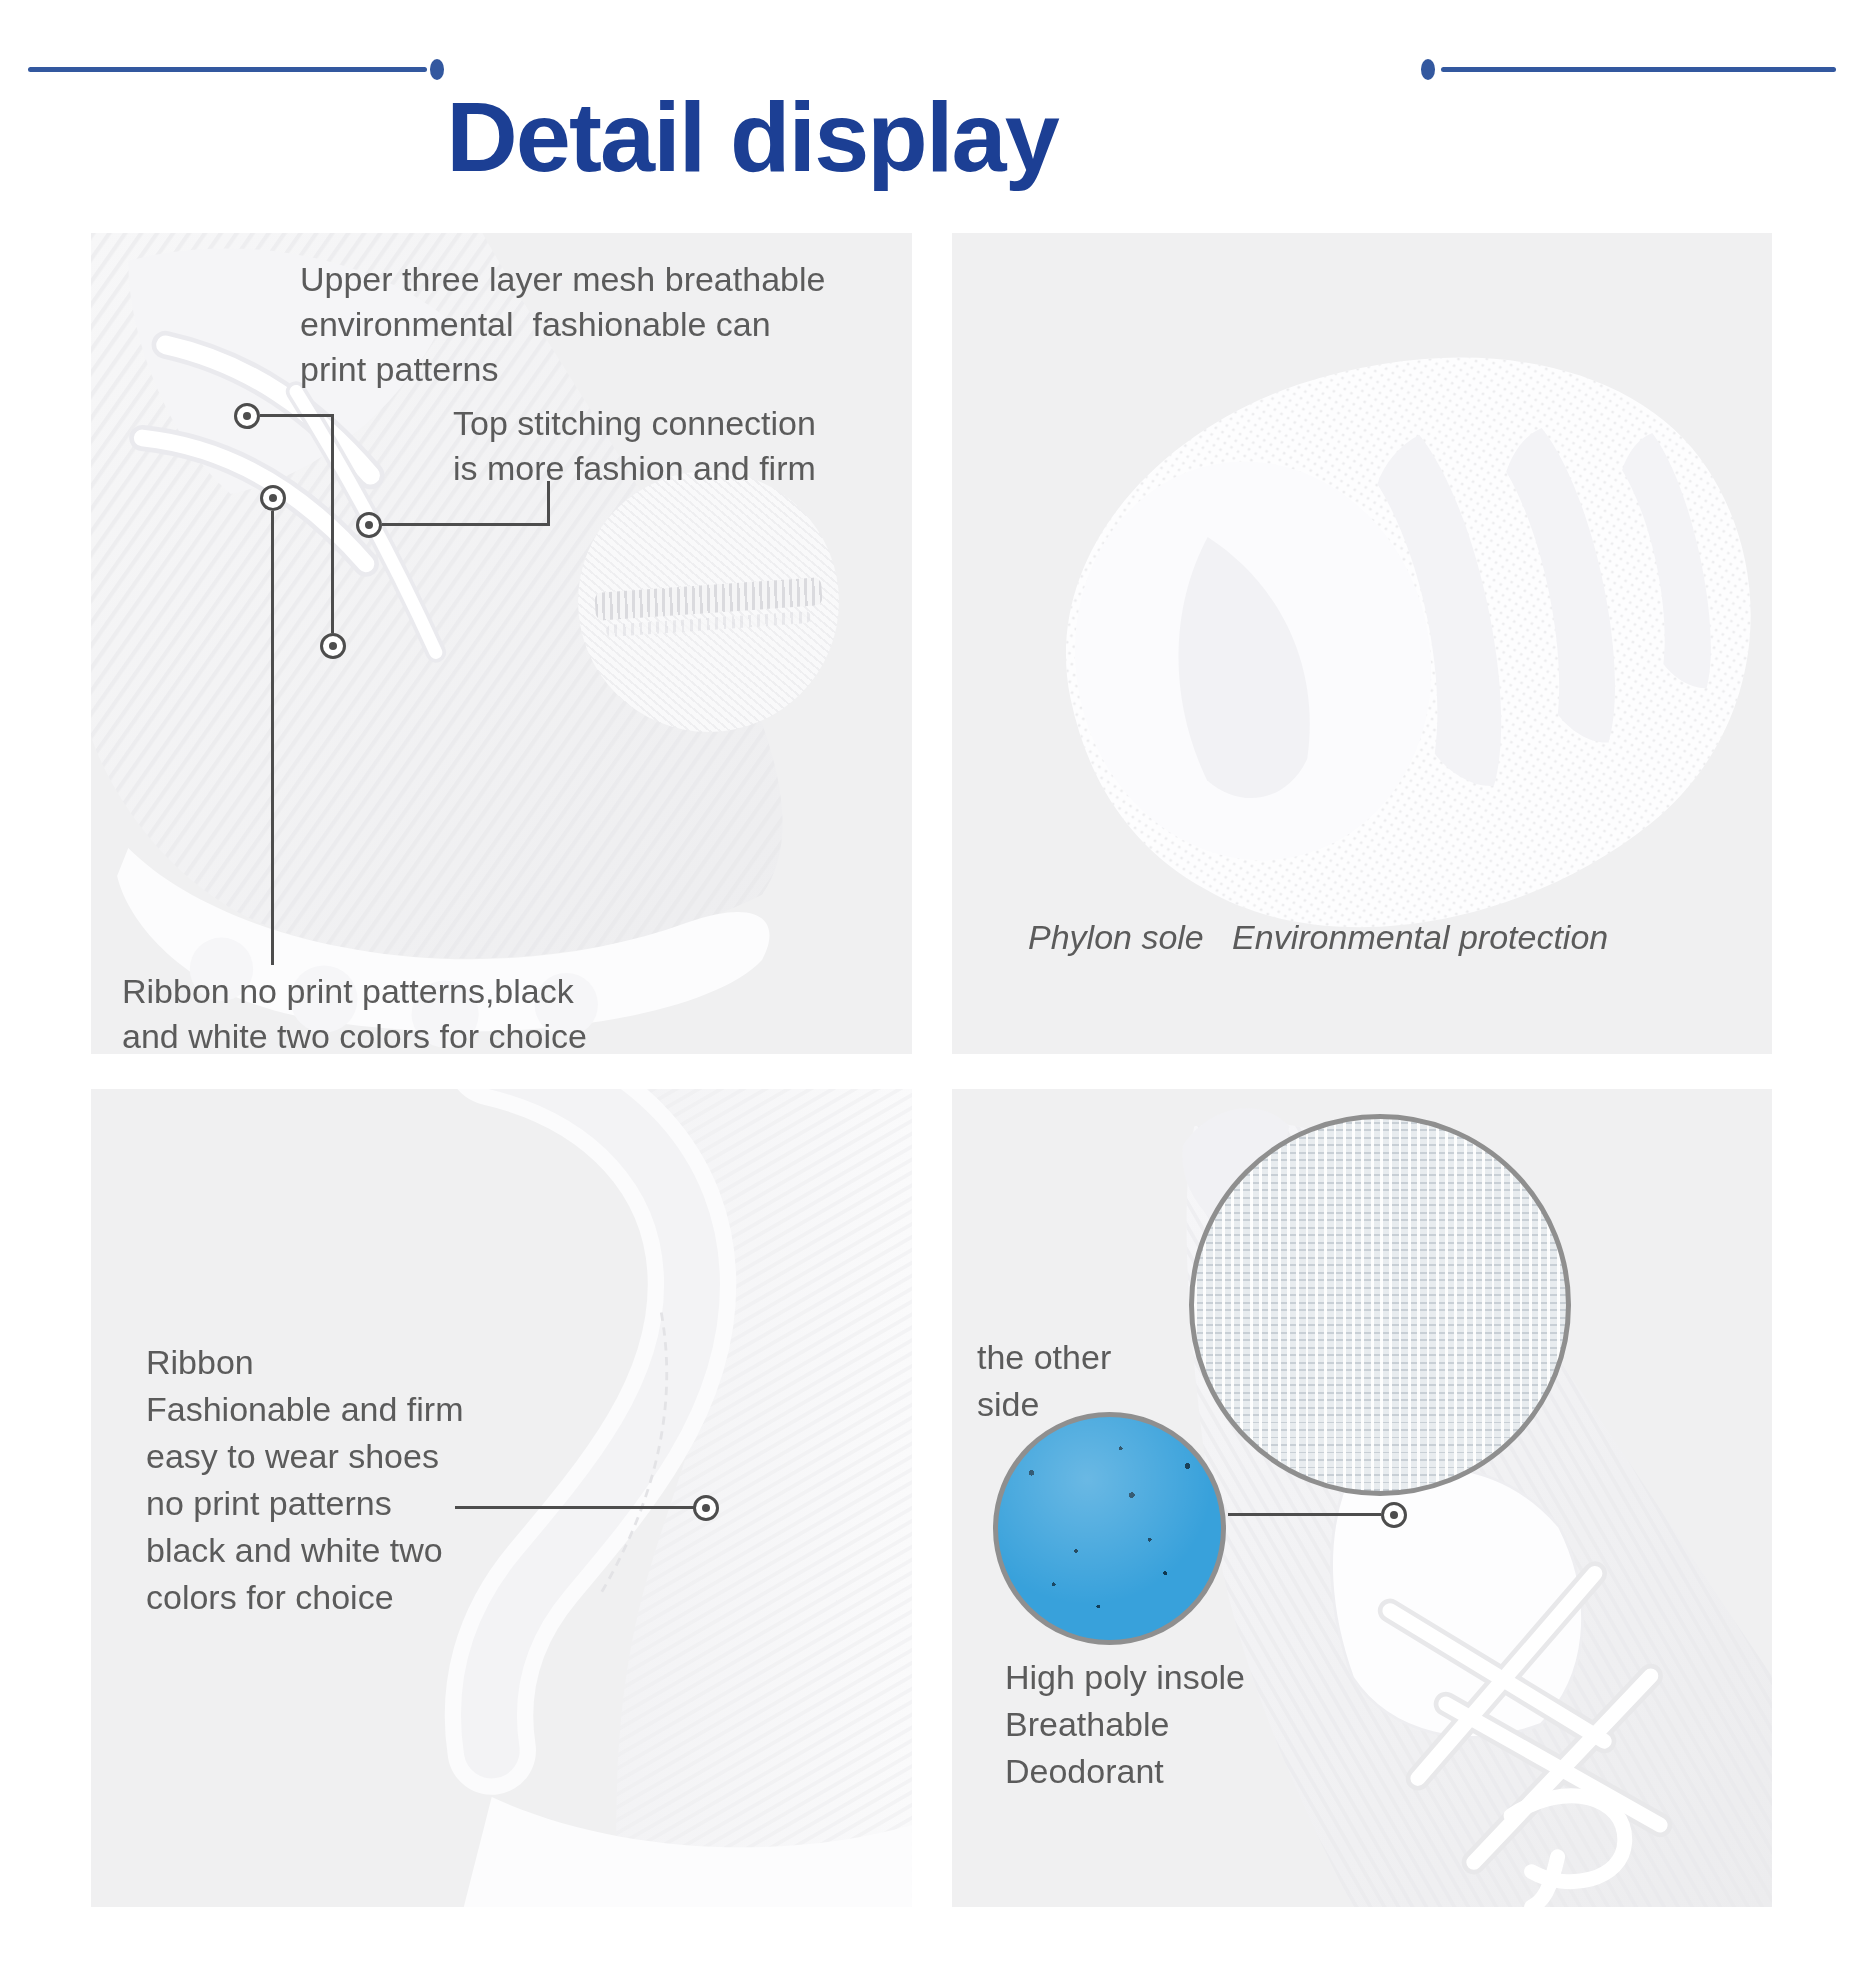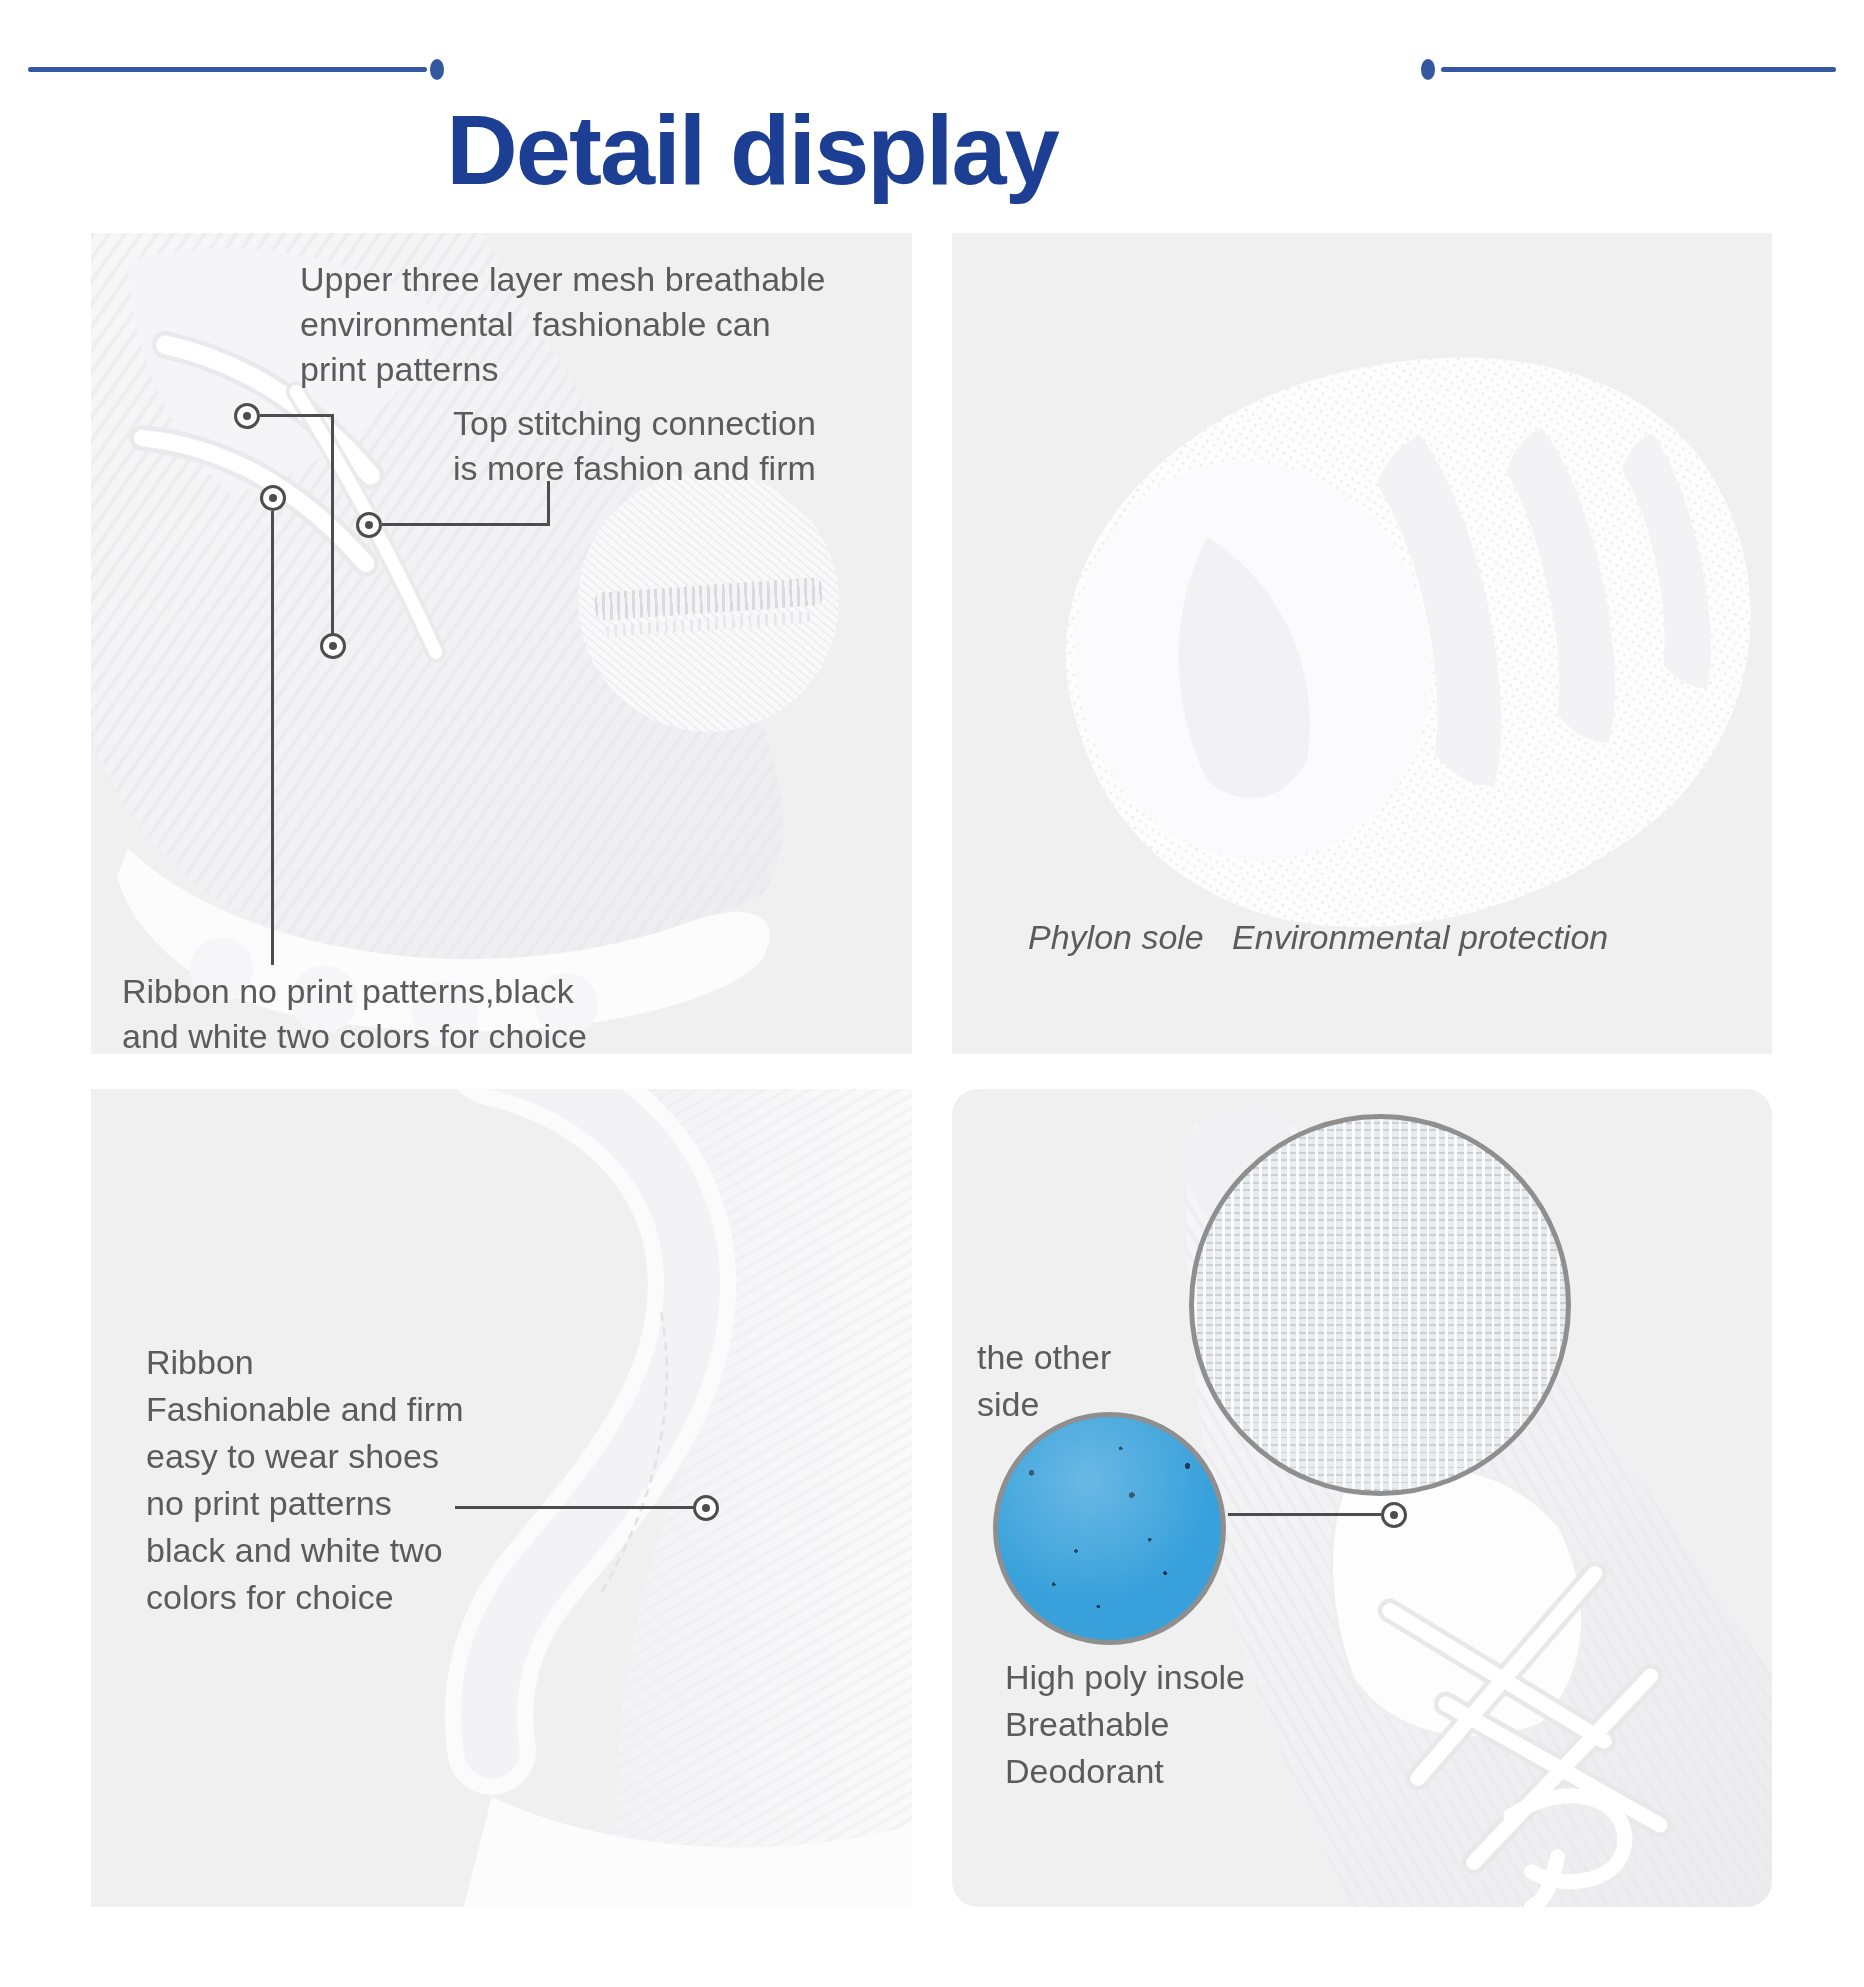--- a/index.html
+++ b/index.html
@@ -1,30 +1,30 @@
 <!DOCTYPE html>
 <html style="--title: #1c3f94; --rule: #33589f; --text: #5b5b5b; --line: #4d4d4d; --panel_bg: #f0f0f1; --insole_blue: #38a1db; --circle_border: #8f8f8f;font-size:15px"><head>
 <meta charset="utf-8">
 <style>
   html,body{margin:0;padding:0;background:#ffffff;}
   #page{position:relative;width:1864px;height:1988px;overflow:hidden;
         font-family:"Liberation Sans",sans-serif;background:#ffffff;}
   
-  .page-title{position:absolute;left:0;top:30px;width:1504px;text-align:center;
+  .page-title{position:absolute;left:0;top:17px;width:1504px;text-align:center;
         font-size:99px;line-height:108px;font-weight:bold;letter-spacing:-1.9px;
         color:var(--title,#1c3f94);}
   .rule{position:absolute;top:67px;height:4.7px;background:var(--rule,#33589f);border-radius:2.8px;}
   .rule-dot{position:absolute;top:59px;width:14px;height:20.5px;border-radius:50%;
         background:var(--rule,#33589f);}
   
   .panel{position:absolute;background:var(--panel_bg,#f0f0f1);overflow:hidden;}
   #p1{left:91px;top:233px;width:821px;height:821px;}
   #p2{left:952px;top:233px;width:820px;height:821px;}
   #p3{left:91px;top:1089px;width:821px;height:818px;}
-  #p4{left:952px;top:1089px;width:820px;height:818px;border-radius:26px;}
+  #p4{left:952px;top:1089px;width:820px;height:818px;}
   .photo{position:absolute;left:0;top:0;}
   
   .note{position:absolute;color:var(--text,#5b5b5b);font-size:34px;line-height:45px;}
   .note div{white-space:pre;}
   .lh50 div{line-height:47px;}
   
   .lead{position:absolute;background:var(--line,#4d4d4d);}
   
   .target{position:absolute;width:26px;height:26px;box-sizing:border-box;
         border:3.7px solid var(--line,#4d4d4d);border-radius:50%;background:#fff;

